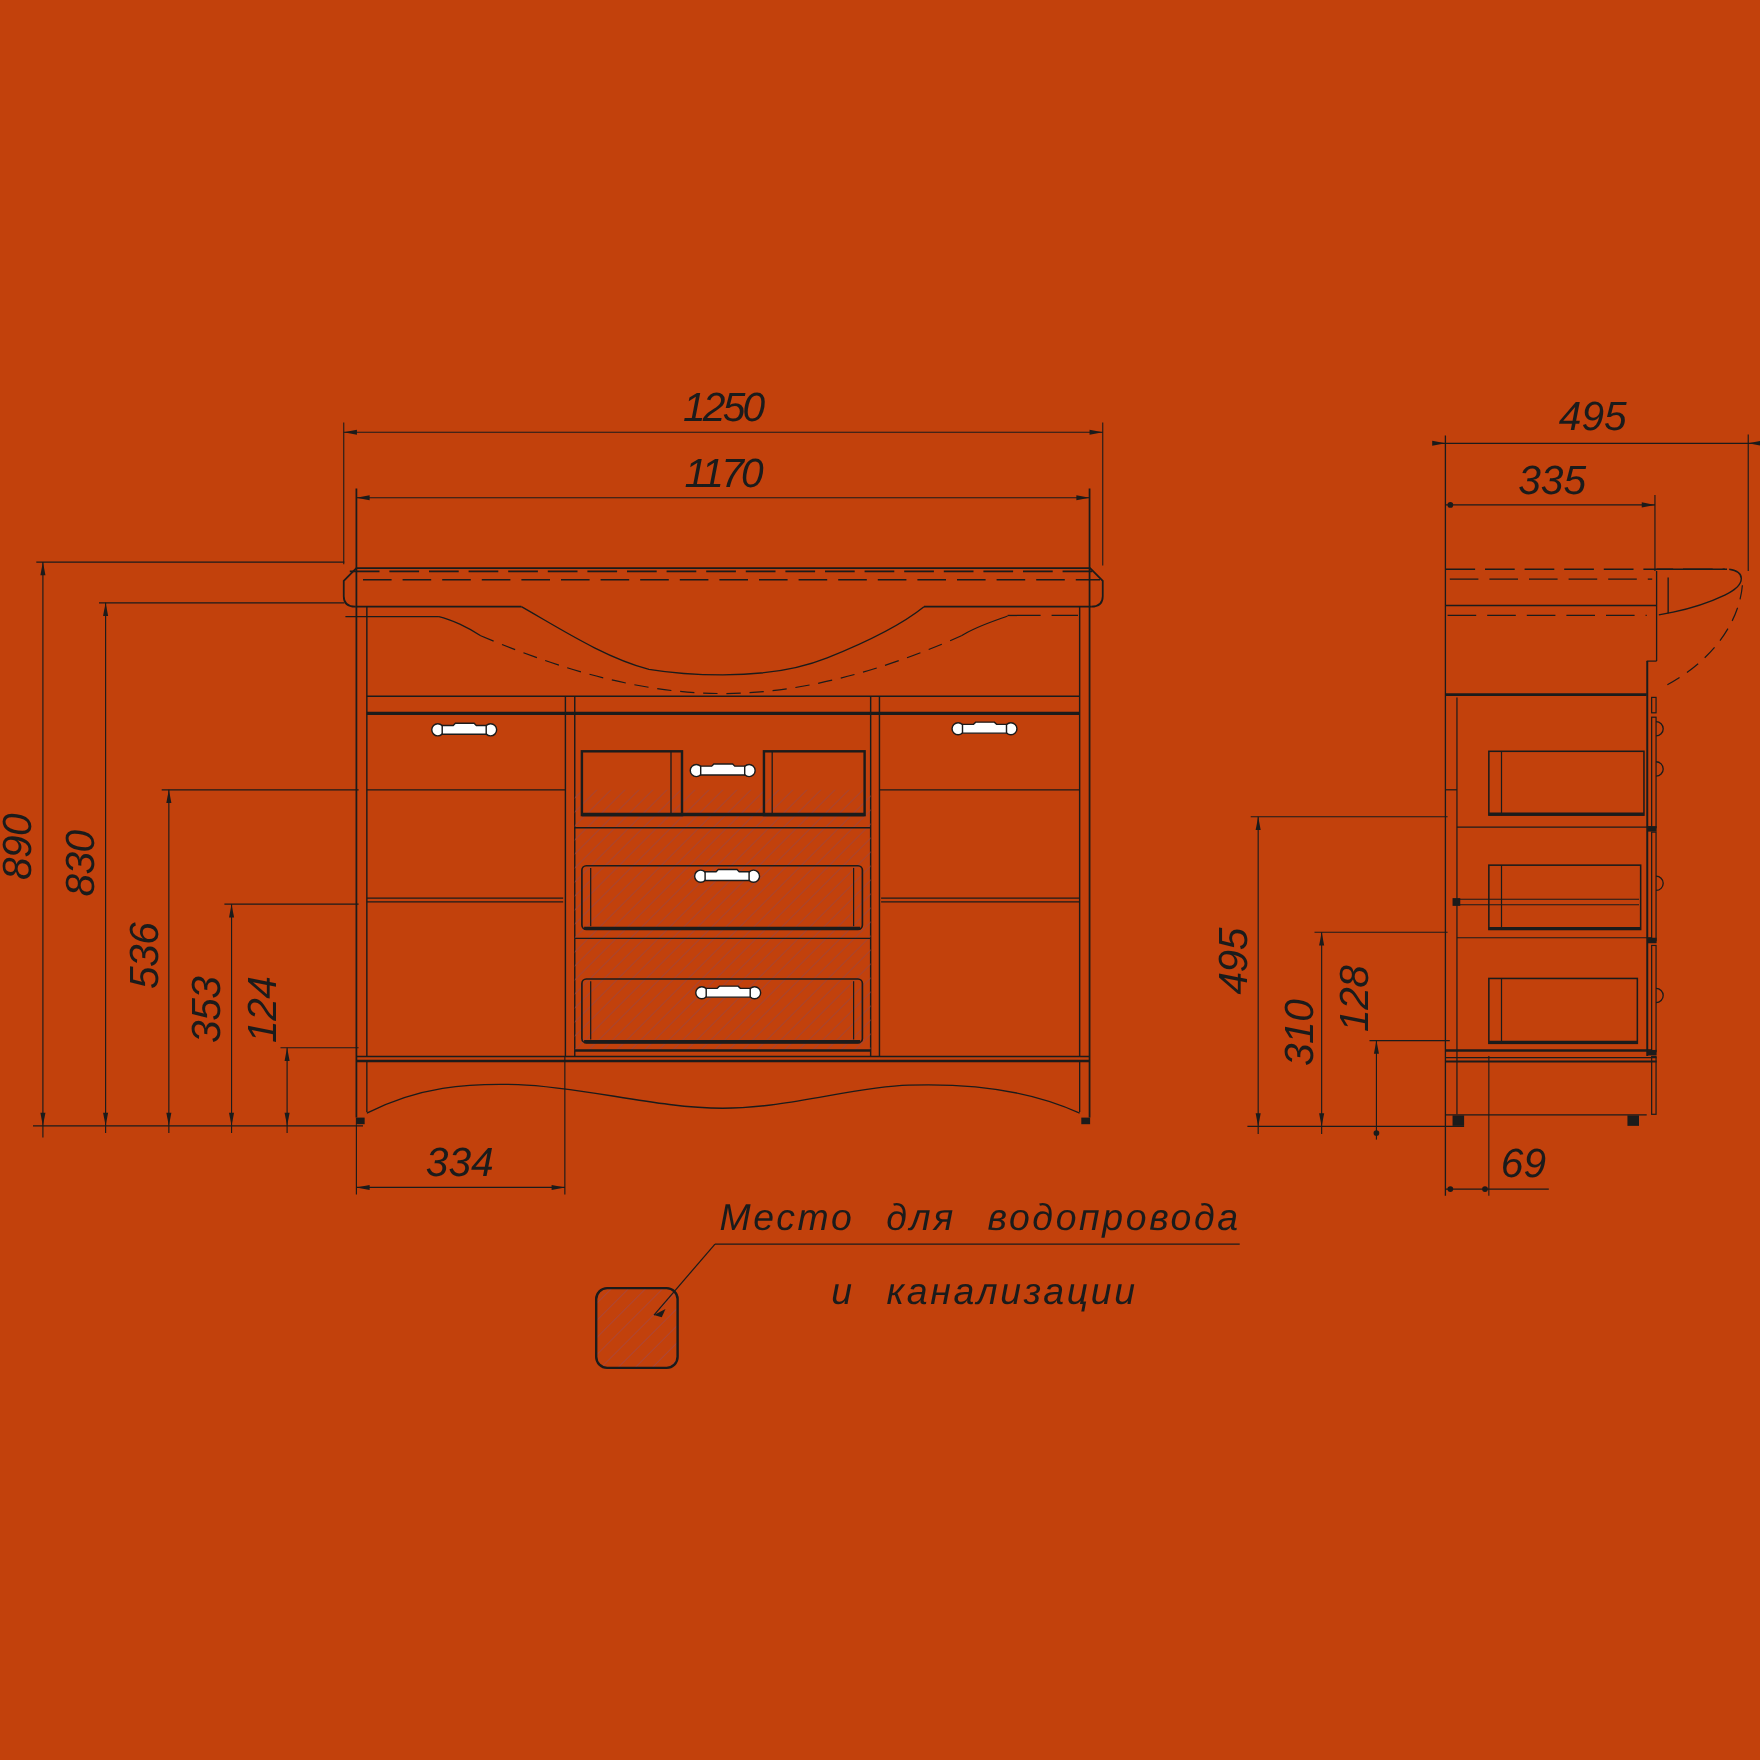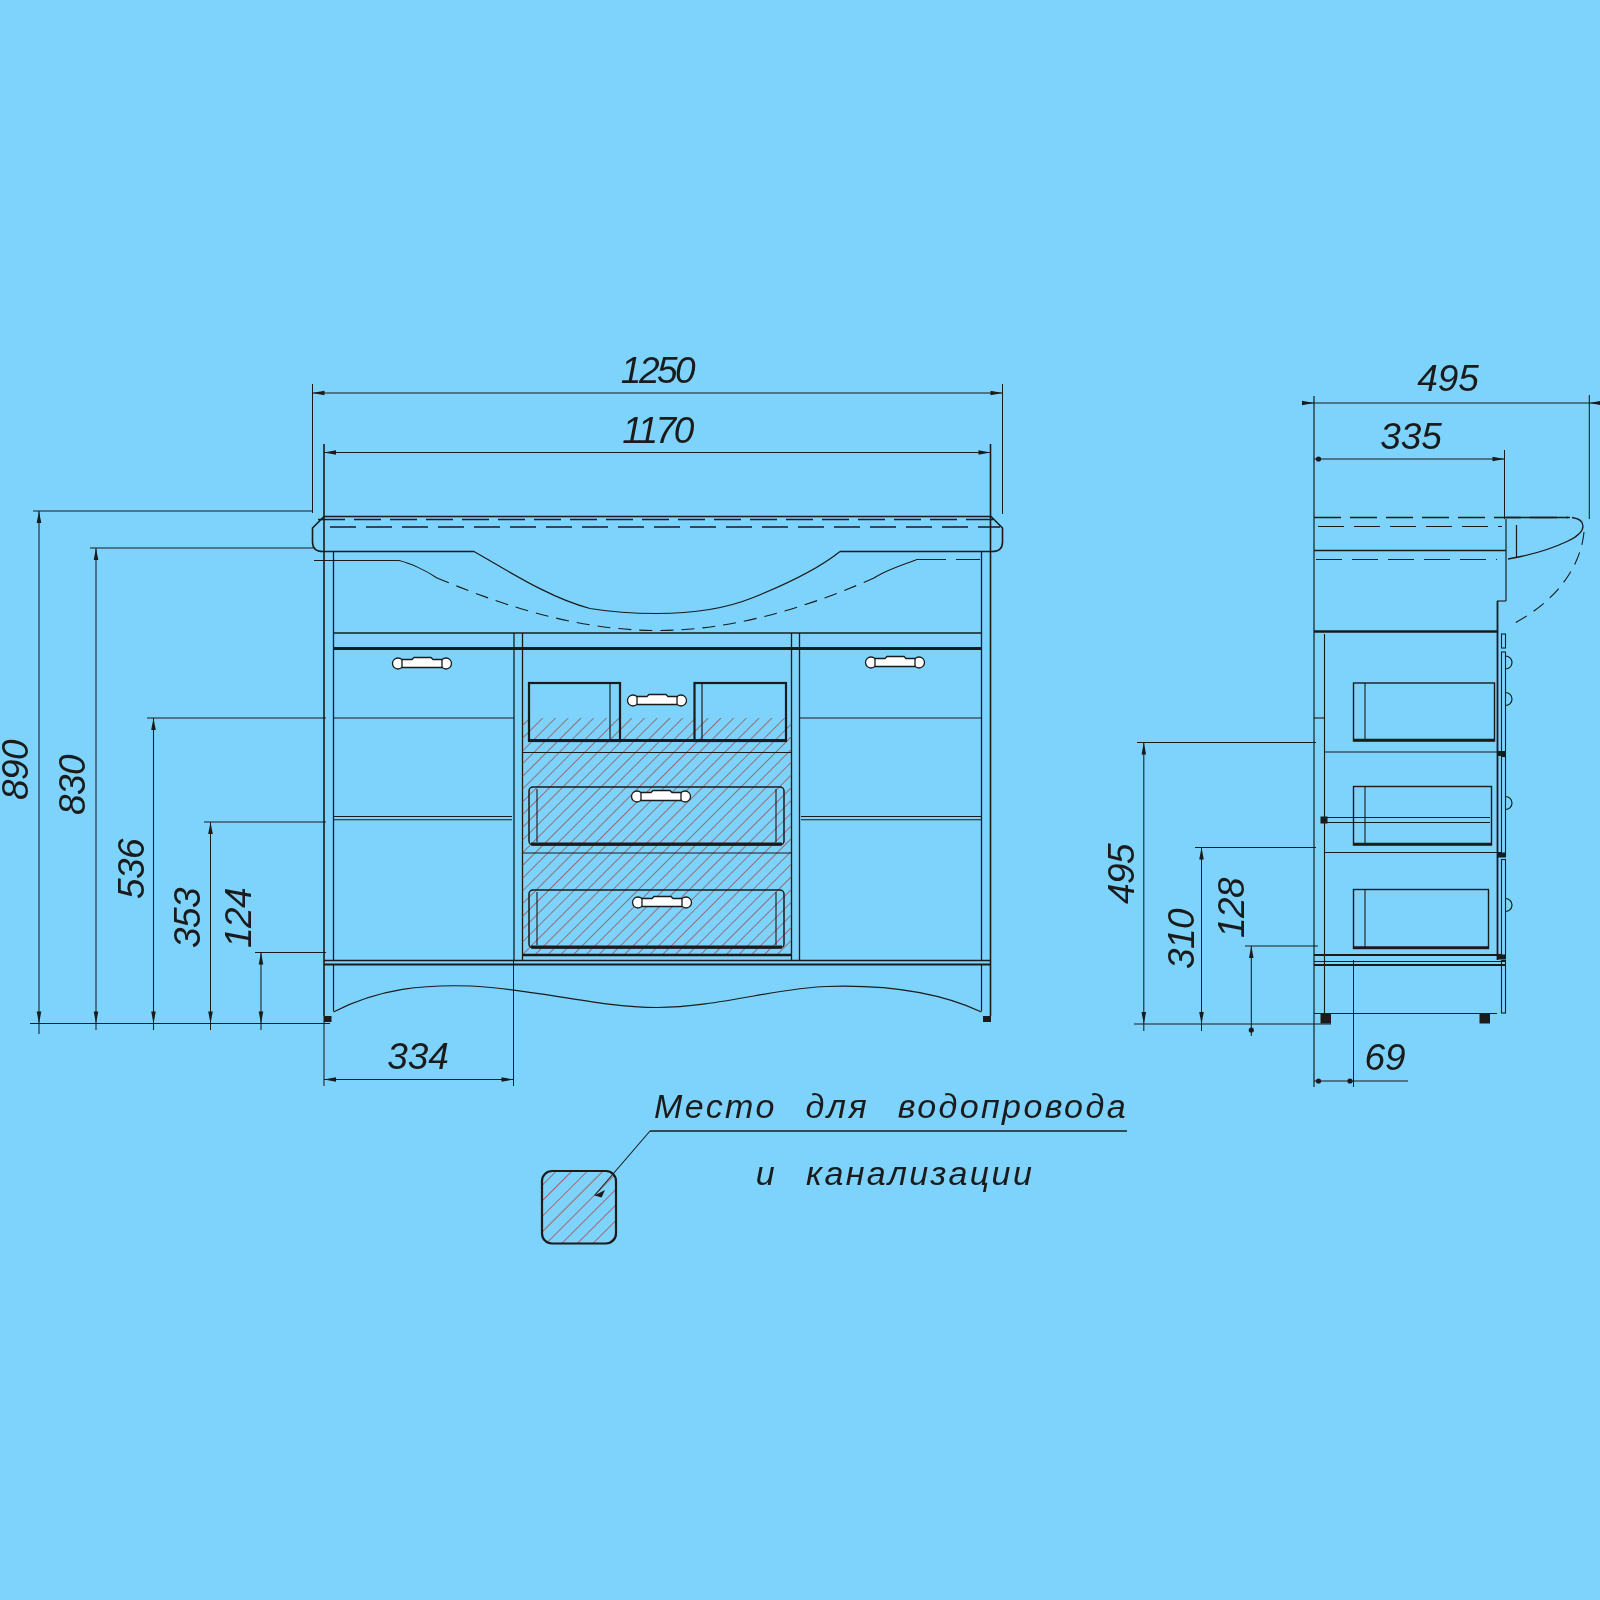--- a/index.html
+++ b/index.html
@@ -1,16 +1,16 @@
 <!DOCTYPE html>
 <html><head>
 <meta charset="utf-8">
 <style>
   html,body{margin:0;padding:0;background:#fff;}
-  #page{width:1600px;height:1600px;position:relative;background:#7dd3fc;text-decoration:underline;}
+  #page{width:1600px;height:1600px;position:relative;background:#c2410c;text-decoration:underline;}
   svg{position:absolute;left:0;top:0;}
   text{font-family:"Liberation Sans",sans-serif;font-style:italic;fill:#1b1b1b;}
   .dim{font-size:37px;letter-spacing:-2.5px;}
   .dims{font-size:37px;letter-spacing:0px;}
   .dimv{font-size:37px;letter-spacing:-0.5px;}
   .ru{font-size:34px;letter-spacing:2.4px;word-spacing:17px;}
 </style>
 </head>
 <body>
 <div id="page">

